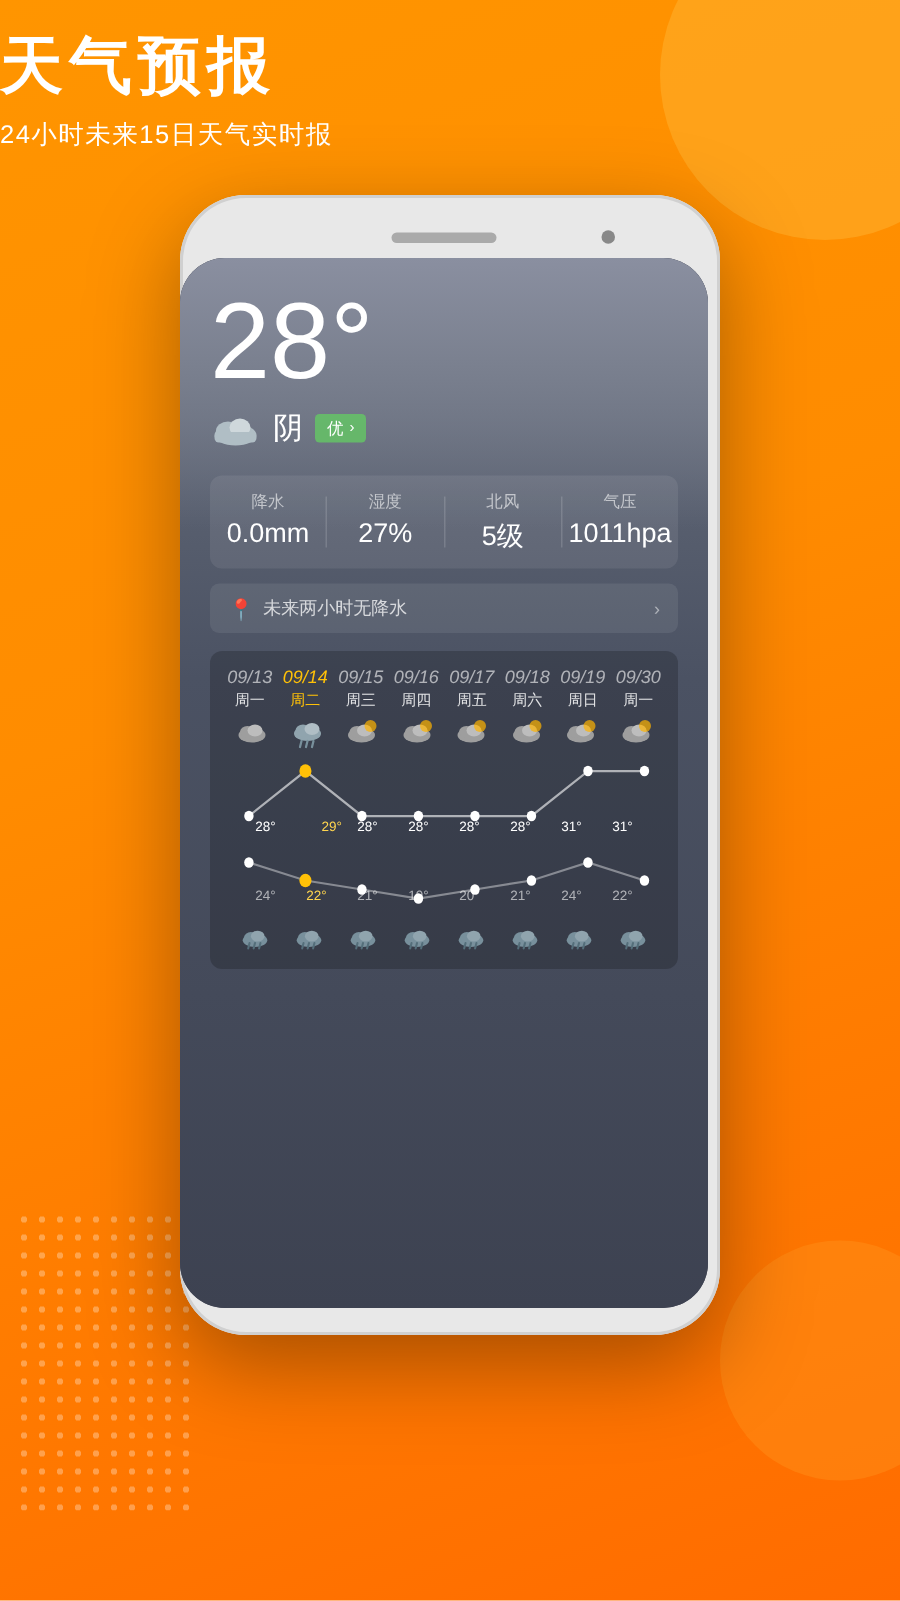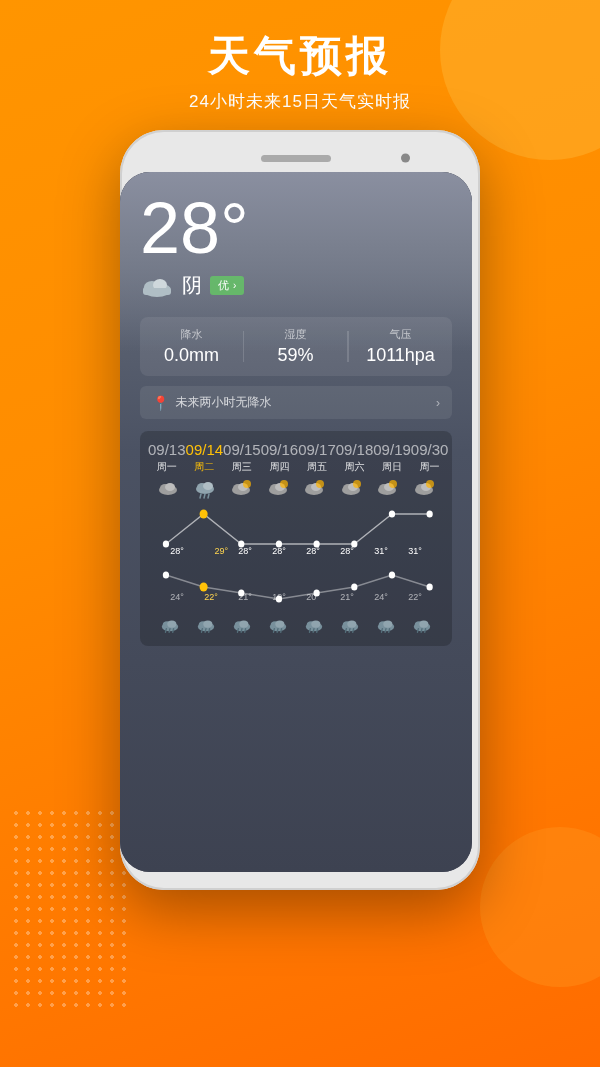--- a/index.html
+++ b/index.html
@@ -41,22 +41,22 @@
       height: 200px;
       background-image: radial-gradient(circle, rgba(255,255,255,0.3) 2px, transparent 2px);
       background-size: 12px 12px;
       z-index: 0;
     }
 
     
     .page-header {
       position: relative;
       z-index: 2;
-      text-align: center;
-      padding-top: 28px;
+      text-align: left;
+      padding-top: 16px;
     }
     .page-title {
       color: white;
       font-size: 42px;
       font-weight: 700;
       letter-spacing: 4px;
     }
     .page-subtitle {
       color: white;
       font-size: 17px;
@@ -233,21 +233,22 @@
     }
     .forecast-day {
       flex: 1;
       text-align: center;
       display: flex;
       flex-direction: column;
       align-items: center;
     }
     .forecast-date {
       color: rgba(255,255,255,0.6);
-      font-size: 15px;
+      font-size: 12px;
+      font-style: italic;
     }
     .forecast-weekday {
       font-size: 10px;
       margin-top: 2px;
     }
     .forecast-weekday.today {
       color: #ffc107;
     }
     .forecast-weekday.normal {
       color: rgba(255,255,255,0.85);
@@ -294,23 +295,27 @@
           </div>
 
           <div class="weather-stats">
             <div class="stat-item">
               <div class="stat-label">降水</div>
               <div class="stat-value">0.0mm</div>
             </div>
             <div class="stat-divider"></div>
             <div class="stat-item">
               <div class="stat-label">湿度</div>
-              <div class="stat-value">59%</div>
+              <div class="stat-value">27%</div>
             </div>
             <div class="stat-divider"></div>
+            <div class="stat-item">
+              <div class="stat-label">北风</div>
+              <div class="stat-value">5级</div>
+            </div>
             <div class="stat-divider"></div>
             <div class="stat-item">
               <div class="stat-label">气压</div>
               <div class="stat-value">1011hpa</div>
             </div>
           </div>
 
           <div class="precip-notice">
             <span class="precip-notice-icon">📍</span>
             <span>未来两小时无降水</span>

